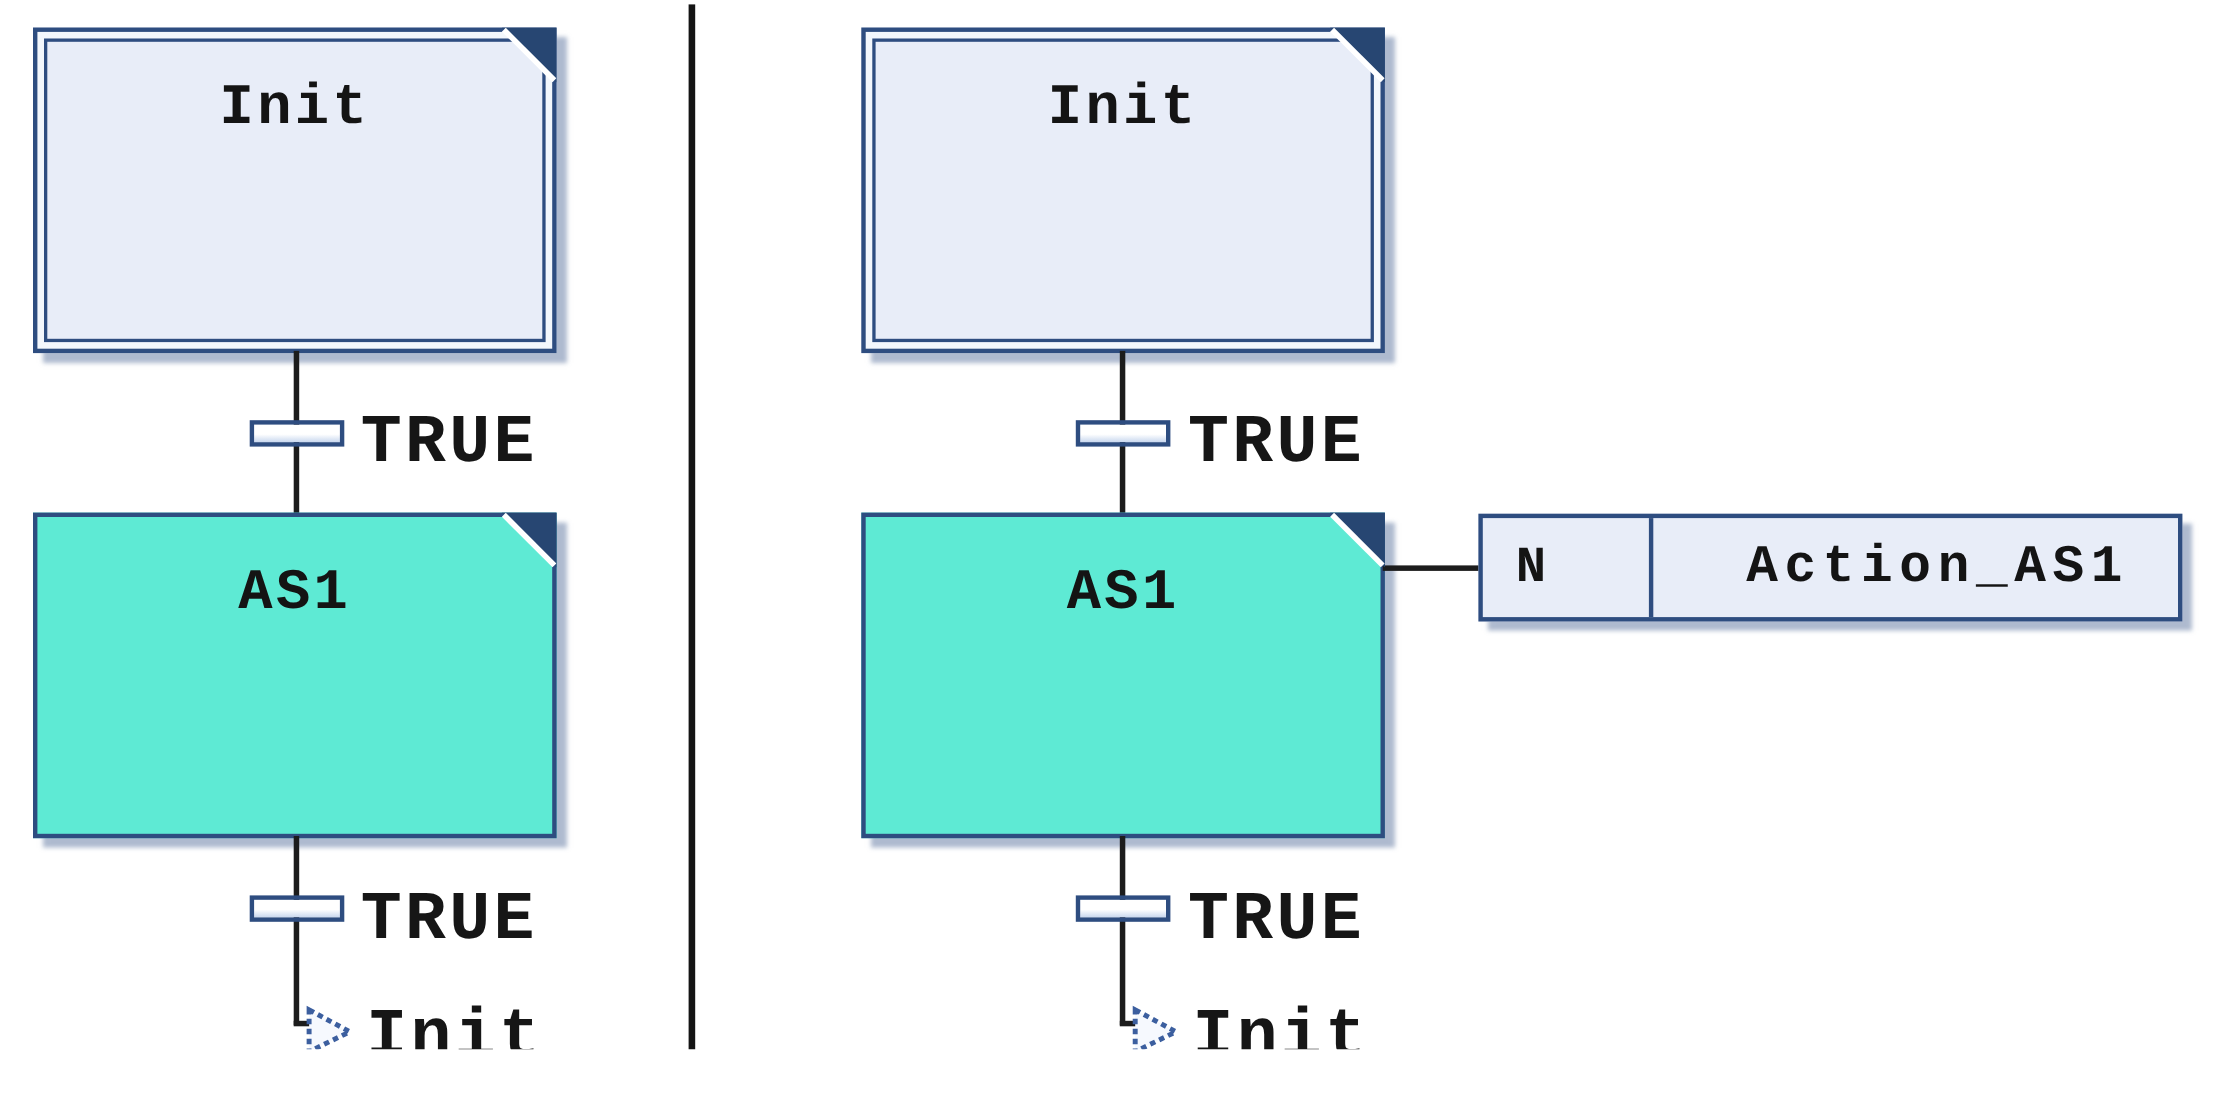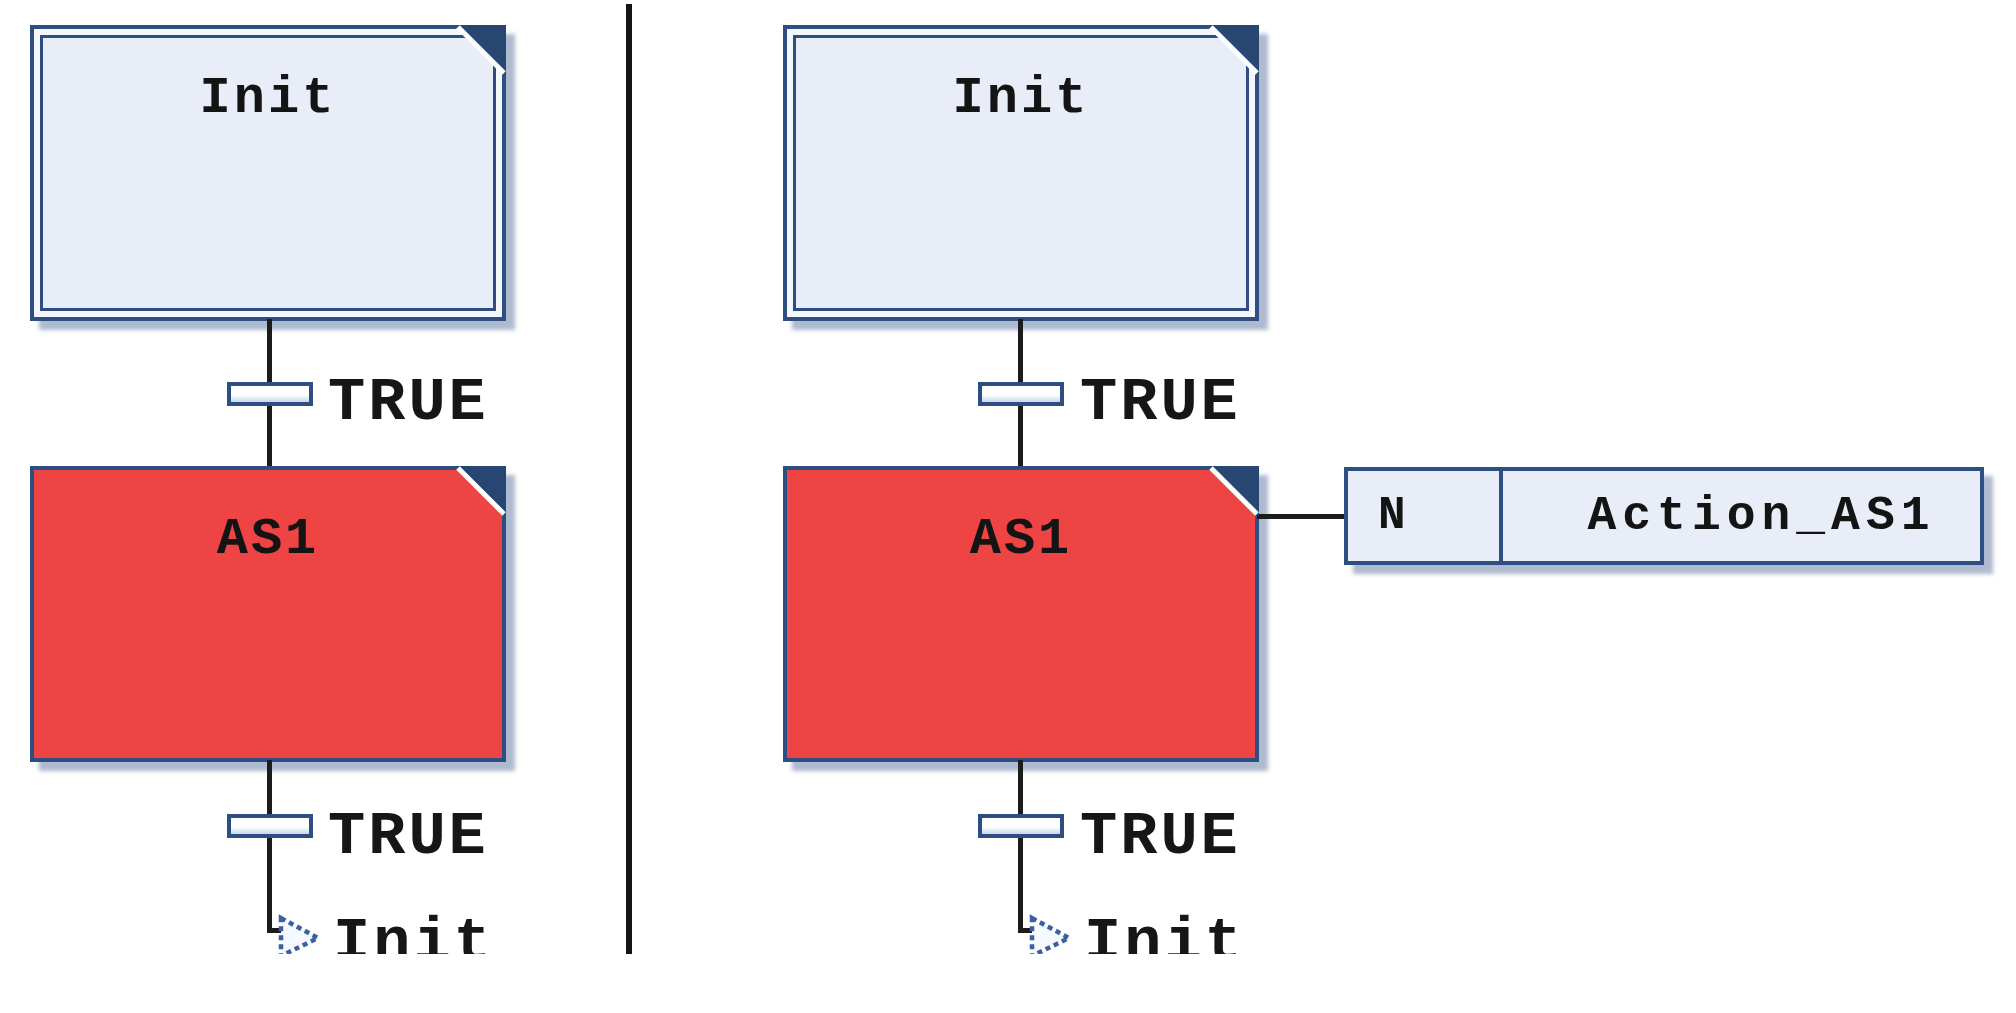--- a/index.html
+++ b/index.html
@@ -8,21 +8,21 @@
     position: relative;
     width: 2016px;
     height: 954px;
     background: #ffffff;
     overflow: hidden;
     font-family: "Liberation Mono", "DejaVu Sans Mono", monospace;
   }
   
   .step {
     position: absolute;
-    background: #ef4444;
+    background: #5eead4;
     border: 4px solid #2e4d80;
     box-shadow: 9px 9px 4px rgba(120, 140, 175, 0.6);
   }
   .step.initial {
     background: #f3f7fc;
   }
   .step.initial::before {
     content: "";
     position: absolute;
     inset: 6px;

